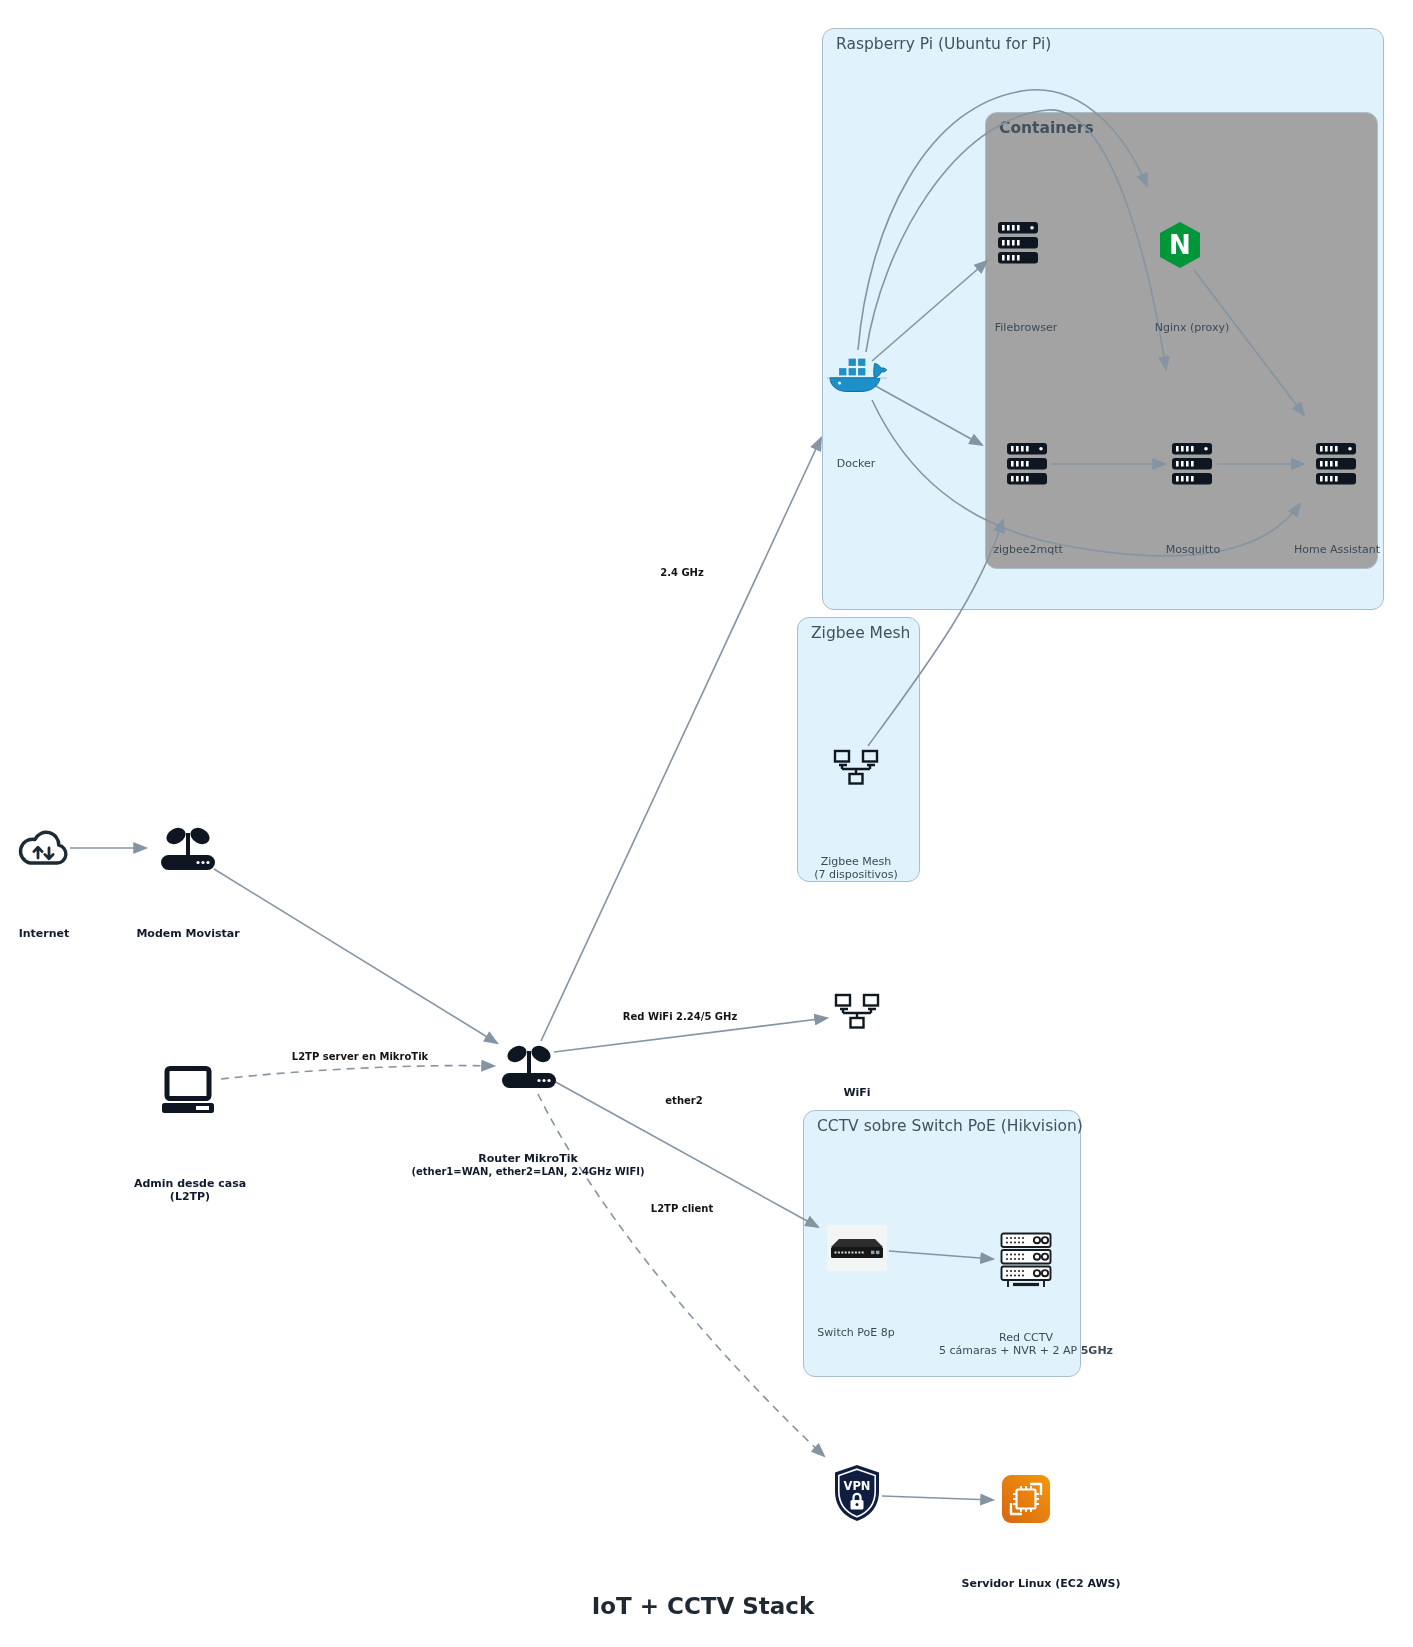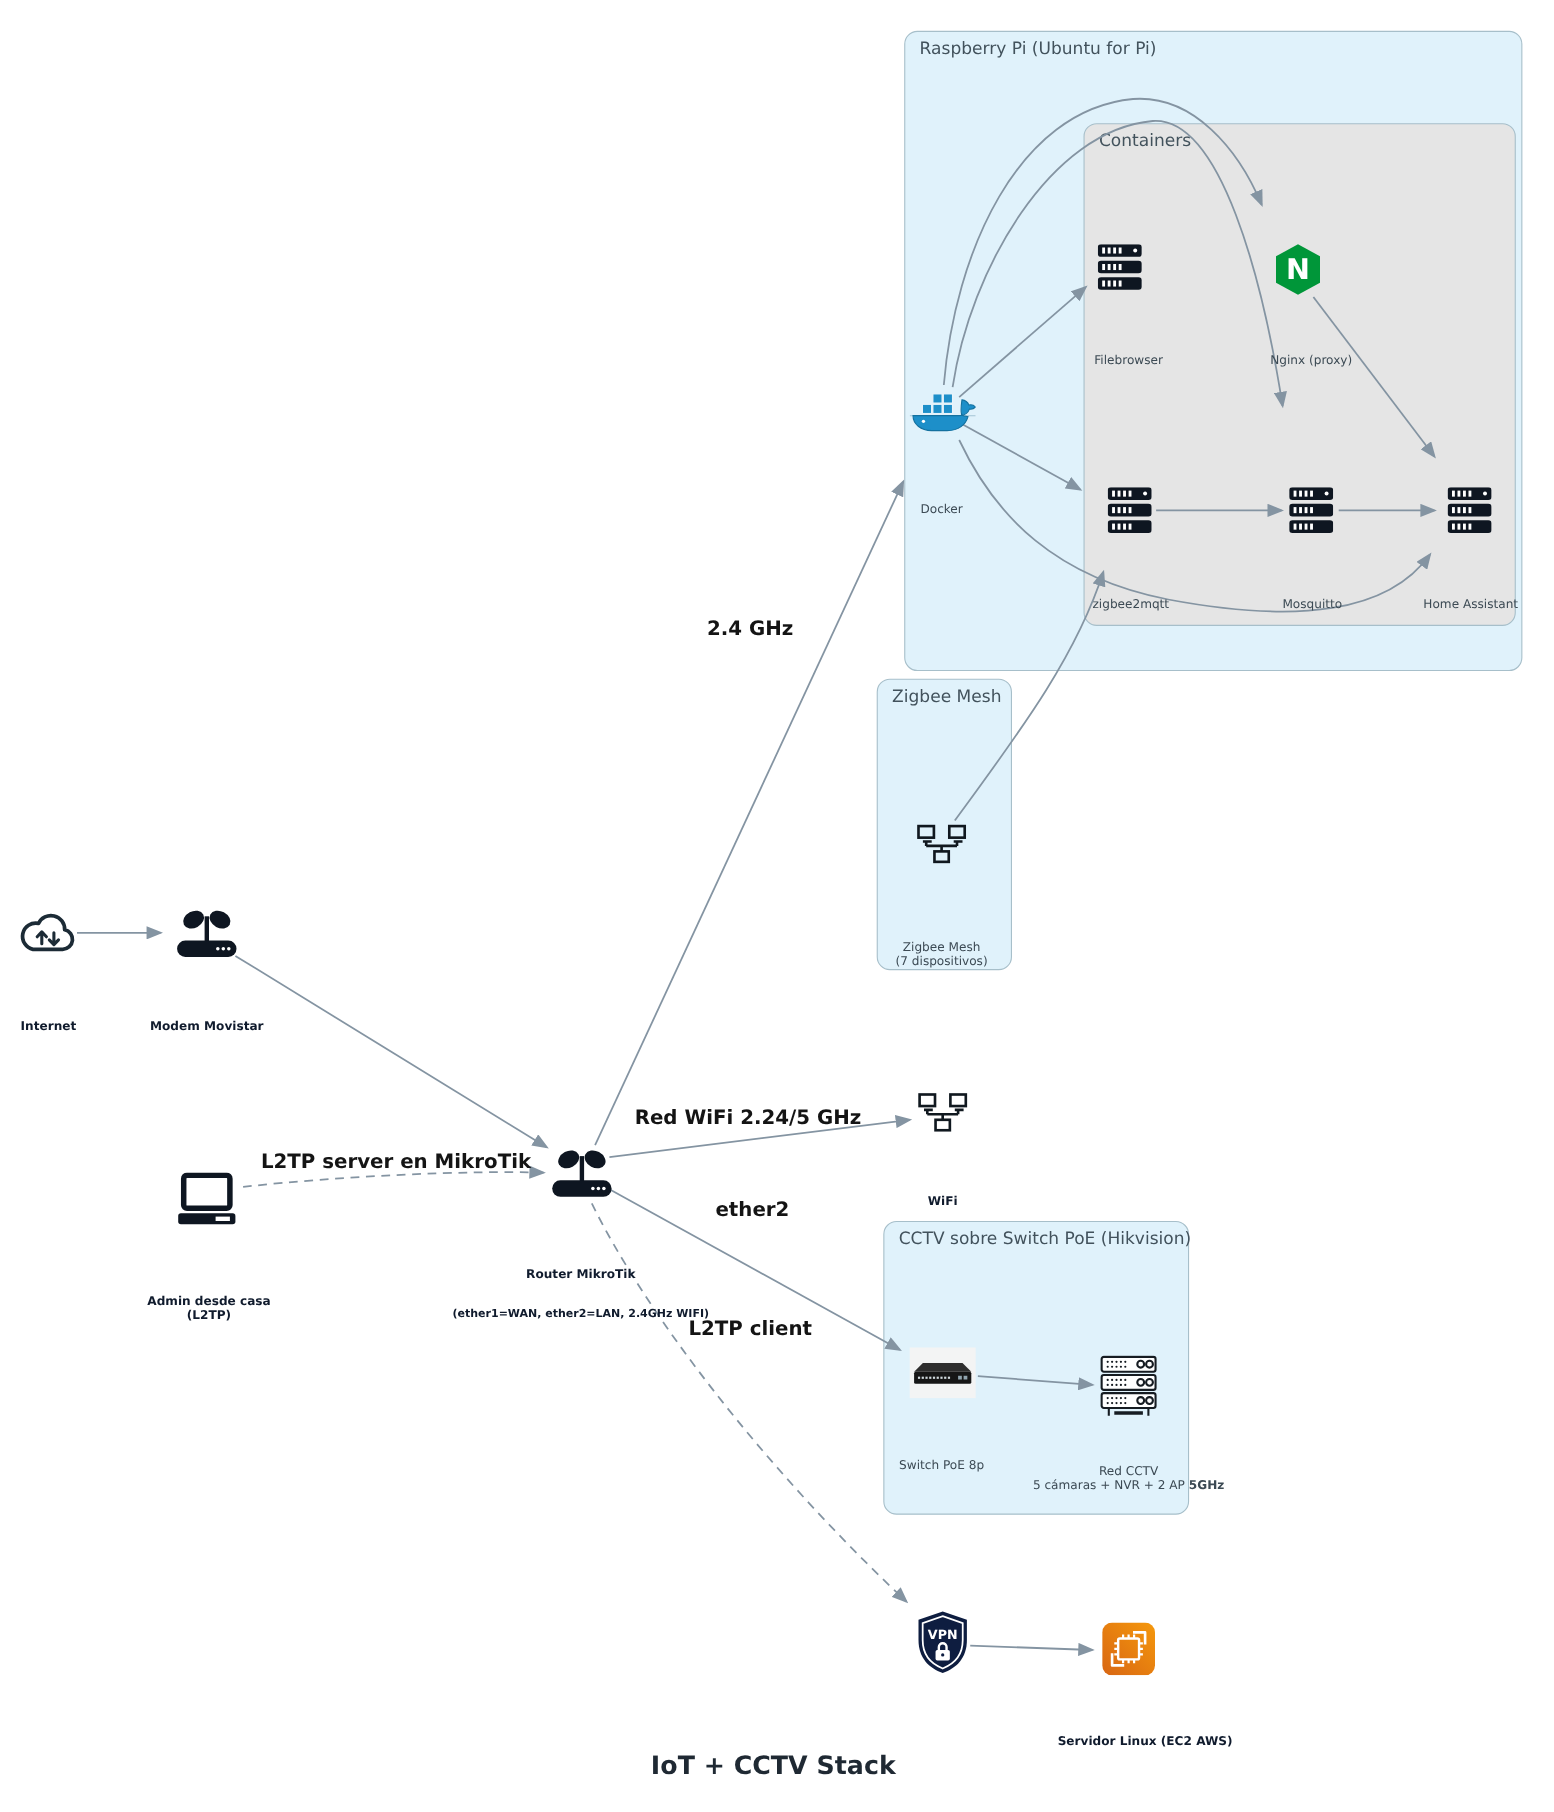--- a/index.html
+++ b/index.html
@@ -2,30 +2,30 @@
 <html><head>
 <meta charset="utf-8">
 <style>
   html,body{margin:0;padding:0;background:#ffffff;}
   .canvas{
     position:relative;width:1413px;height:1647px;background:#ffffff;overflow:hidden;
     font-family:"DejaVu Sans","Liberation Sans",sans-serif;
   }
   .cluster{position:absolute;border-radius:12px;border:1px solid #a7bfca;z-index:1;}
   .c-blue{background:#e0f2fb;}
-  .c-green{background:#e5e5e5;}
+  .c-green{background:#a3a3a3;font-weight:bold;}
   .ctitle{position:absolute;top:6px;left:13px;font-size:15.5px;color:#42525c;white-space:nowrap;}
   svg.edgelayer{position:absolute;left:0;top:0;z-index:2;}
   .icon{position:absolute;transform:translate(-50%,-50%);z-index:3;line-height:0;}
   .nlabel{position:absolute;transform:translate(-50%,-50%);white-space:nowrap;z-index:3;text-align:center;}
   .lab-in{font-size:11px;color:#3c4a54;}
   .lab-in-sm{font-size:11px;color:#3c4a54;}
   .lab-out{font-size:11px;font-weight:bold;color:#101b2d;}
   .lab-out-sm{font-size:10px;font-weight:bold;color:#101b2d;}
-  .elab{position:absolute;transform:translate(-50%,-50%);white-space:nowrap;font-size:18px;font-weight:bold;color:#141414;z-index:4;}
+  .elab{position:absolute;transform:translate(-50%,-50%);white-space:nowrap;font-size:10px;font-weight:bold;color:#141414;z-index:4;}
   .dtitle{position:absolute;transform:translate(-50%,-50%);font-size:23px;font-weight:600;color:#1f2933;white-space:nowrap;z-index:4;}
   .switch-bg{background:#f3f4f4;padding:8px 1px 4px 1px;}
 </style>
 </head>
 <body>
 
 <div class="canvas">
 
   <div class="cluster c-blue" style="left:822px;top:28px;width:560px;height:580px;">
     <span class="ctitle">Raspberry Pi (Ubuntu for Pi)</span>
@@ -360,21 +360,21 @@
         <path d="M33.5 19 h3.5 M33.5 24 h3.5 M33.5 29 h3.5"></path>
       </g>
     </svg>
   </div>
 
   <div class="nlabel lab-out" style="left:44px;top:933px;">Internet</div>
   <div class="nlabel lab-out" style="left:188px;top:933px;">Modem Movistar</div>
   <div class="nlabel lab-out" style="left:190px;top:1183px;">Admin desde casa</div>
   <div class="nlabel lab-out" style="left:190px;top:1196px;">(L2TP)</div>
   <div class="nlabel lab-out" style="left:528px;top:1158px;">Router MikroTik</div>
-  <div class="nlabel lab-out-sm" style="left:528px;top:1171px;margin-top:24px;">(ether1=WAN, ether2=LAN, 2.4GHz WIFI)</div>
+  <div class="nlabel lab-out-sm" style="left:528px;top:1171px;">(ether1=WAN, ether2=LAN, 2.4GHz WIFI)</div>
   <div class="nlabel lab-out" style="left:857px;top:1092px;">WiFi</div>
   <div class="nlabel lab-in" style="left:856px;top:861px;">Zigbee Mesh</div>
   <div class="nlabel lab-in-sm" style="left:856px;top:874px;">(7 dispositivos)</div>
   <div class="nlabel lab-in" style="left:856px;top:463px;">Docker</div>
   <div class="nlabel lab-in" style="left:1026px;top:327px;">Filebrowser</div>
   <div class="nlabel lab-in" style="left:1192px;top:327px;">Nginx (proxy)</div>
   <div class="nlabel lab-in" style="left:1028px;top:549px;">zigbee2mqtt</div>
   <div class="nlabel lab-in" style="left:1193px;top:549px;">Mosquitto</div>
   <div class="nlabel lab-in" style="left:1337px;top:549px;">Home Assistant</div>
   <div class="nlabel lab-in" style="left:856px;top:1332px;">Switch PoE 8p</div>

